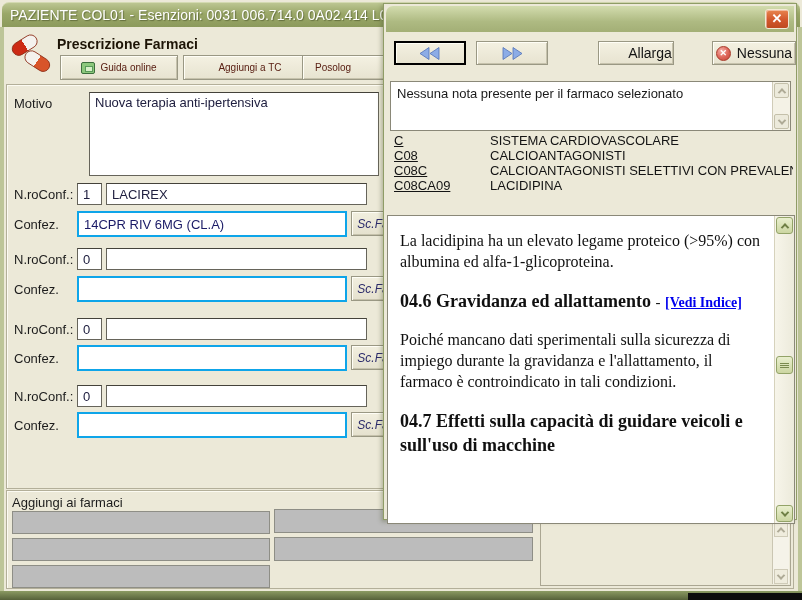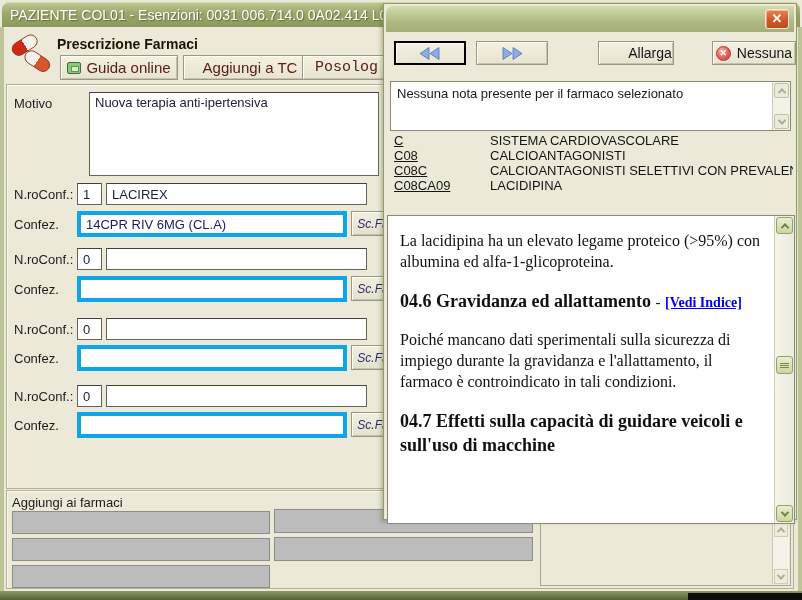--- a/index.html
+++ b/index.html
@@ -32,47 +32,47 @@
   .pills { left:10px; top:31px; width:42px; height:44px; }
 
   
   .section-title { left:57px; top:36px; font-size:14px; font-weight:bold; color:#1d1406; }
   .btn {
     position:absolute; height:25px;
     background:linear-gradient(to bottom,#f4f1e2,#e7e3d0);
     border:1px solid #9a9884;
     box-shadow:inset 1px 1px 0 #fffef6, inset -1px -1px 0 #c6c2ac;
     display:flex; align-items:center; justify-content:center;
-    font-size:15px; color:var(--button-text-maroon,#5a2014);
+    font-size:10px; color:var(--button-text-maroon,#5a2014);
     cursor:default; white-space:nowrap;
   }
   .btn-guida { left:60px; top:55px; width:118px; gap:5px; }
   .btn-aggiungi { left:183px; top:55px; width:134px; }
-  .btn-posologia { left:302px; top:55px; width:120px; justify-content:flex-start; padding-left:12px;font-family:Liberation Mono, monospace; }
+  .btn-posologia { left:302px; top:55px; width:120px; justify-content:flex-start; padding-left:12px; }
   .guida-ico {
     display:inline-block; width:14px; height:12px;
     background:#8cc87c; border:1px solid #3c6e3c; border-radius:2px; position:relative;
   }
   .guida-ico::after { content:""; position:absolute; left:3px; top:3px; width:6px; height:4px;
     background:#d8f0c8; border:1px solid #5a9a5a; }
 
   
   .groupbox { border:1px solid #b3af99; box-shadow:inset 1px 1px 0 #fcfbf2; }
   .gb-form  { left:6px; top:84px; width:788px; height:405px; }
   .gb-allergie { left:6px; top:490px; width:788px; height:99px; }
 
   .flabel { position:absolute; font-size:13px; color:#1c1c1c; }
   .tbox {
     position:absolute; background:#fff;
     border:1px solid #66645a; border-top-color:#44423a;
     font-family:"Liberation Sans",sans-serif; font-size:13px; color:#202040;
     padding:2px 5px; outline:none;
   }
   textarea.tbox { resize:none; overflow:hidden;margin-left:12px; }
-  .confez-box { border:4px solid #0ea5e9; font-size:13px; color:var(--value-navy,#1a1a66); }
+  .confez-box { border:2px solid #0ea5e9; font-size:13px; color:var(--value-navy,#1a1a66); }
   .scfa {
     position:absolute; width:44px; height:25px;
     background:linear-gradient(to bottom,#f2efdf,#e5e1ce);
     border:1px solid #9a9884; box-shadow:inset 1px 1px 0 #fffef6, inset -1px -1px 0 #c6c2ac;
     font-style:italic; font-size:12px; color:#2a2a6a;
     display:flex; align-items:center; justify-content:center;
   }
   .graybox { position:absolute; background:#bcbcbc; border:1px solid #8e8e86; }
 
   

